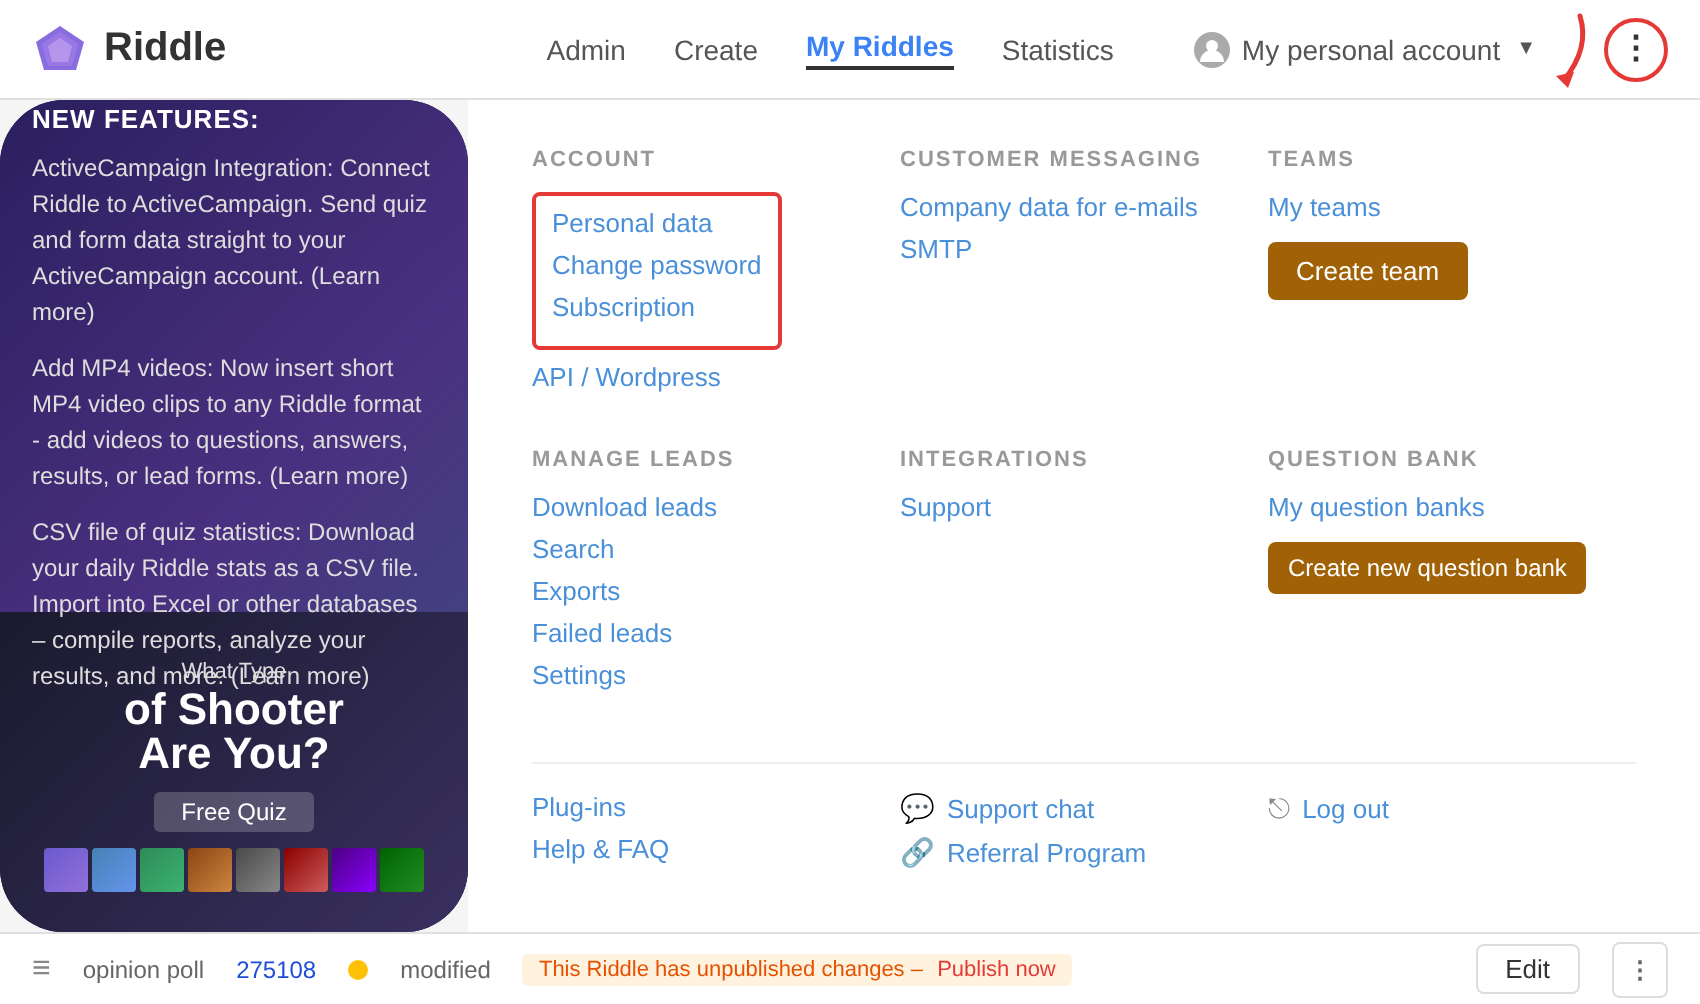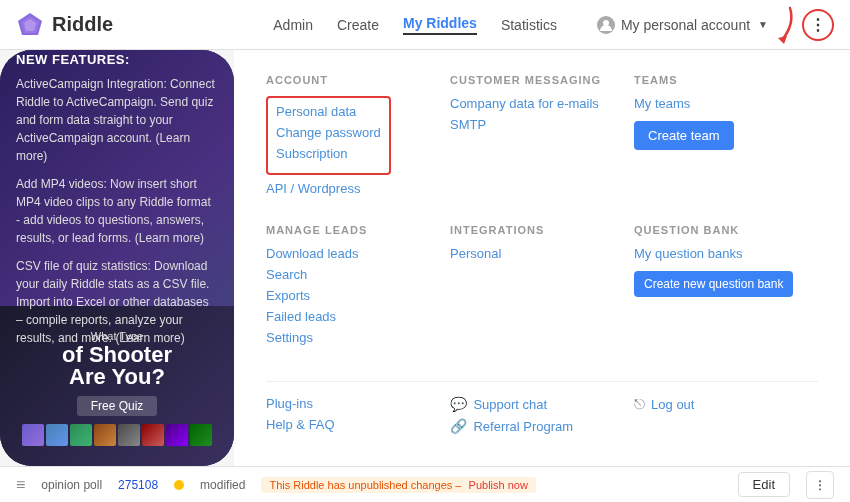--- a/index.html
+++ b/index.html
@@ -51,21 +51,21 @@
       flex: 1; background: #fff; padding: 24px 32px;
       display: grid; grid-template-columns: 1fr 1fr 1fr;
       grid-template-rows: auto auto auto auto;
       gap: 0; overflow: auto;
     }
     .dropdown-section { margin-bottom: 20px; }
     .section-header { font-size: 11px; font-weight: 700; color: #999; letter-spacing: 1px; text-transform: uppercase; margin-bottom: 10px; }
     .section-link { display: block; color: #4a90d9; font-size: 13px; margin-bottom: 6px; cursor: pointer; text-decoration: none; }
 
     .btn-teal {
-      display: inline-block; background: #3b82f6; color: #fff;
+      display: inline-block; background: #a16207; color: #fff;
       border: none; border-radius: 4px; padding: 7px 14px;
       font-size: 13px; cursor: pointer; margin-top: 4px;
     }
 
     .divider-row {
       grid-column: 1 / -1;
       border-top: 1px solid #eee;
       margin: 8px 0 12px 0;
     }
 
@@ -197,21 +197,21 @@
       <div class="section-header">MANAGE LEADS</div>
       <a class="section-link">Download leads</a>
       <a class="section-link">Search</a>
       <a class="section-link">Exports</a>
       <a class="section-link">Failed leads</a>
       <a class="section-link">Settings</a>
     </div>
 
     <div class="dropdown-section">
       <div class="section-header">INTEGRATIONS</div>
-      <a class="section-link">Personal</a>
+      <a class="section-link">Support</a>
     </div>
 
     <div class="dropdown-section">
       <div class="section-header">QUESTION BANK</div>
       <a class="section-link">My question banks</a>
       <button class="btn-teal" style="font-size:12px; padding: 6px 10px;">Create new question bank</button>
     </div>
 
     <div class="divider-row"></div>
 

